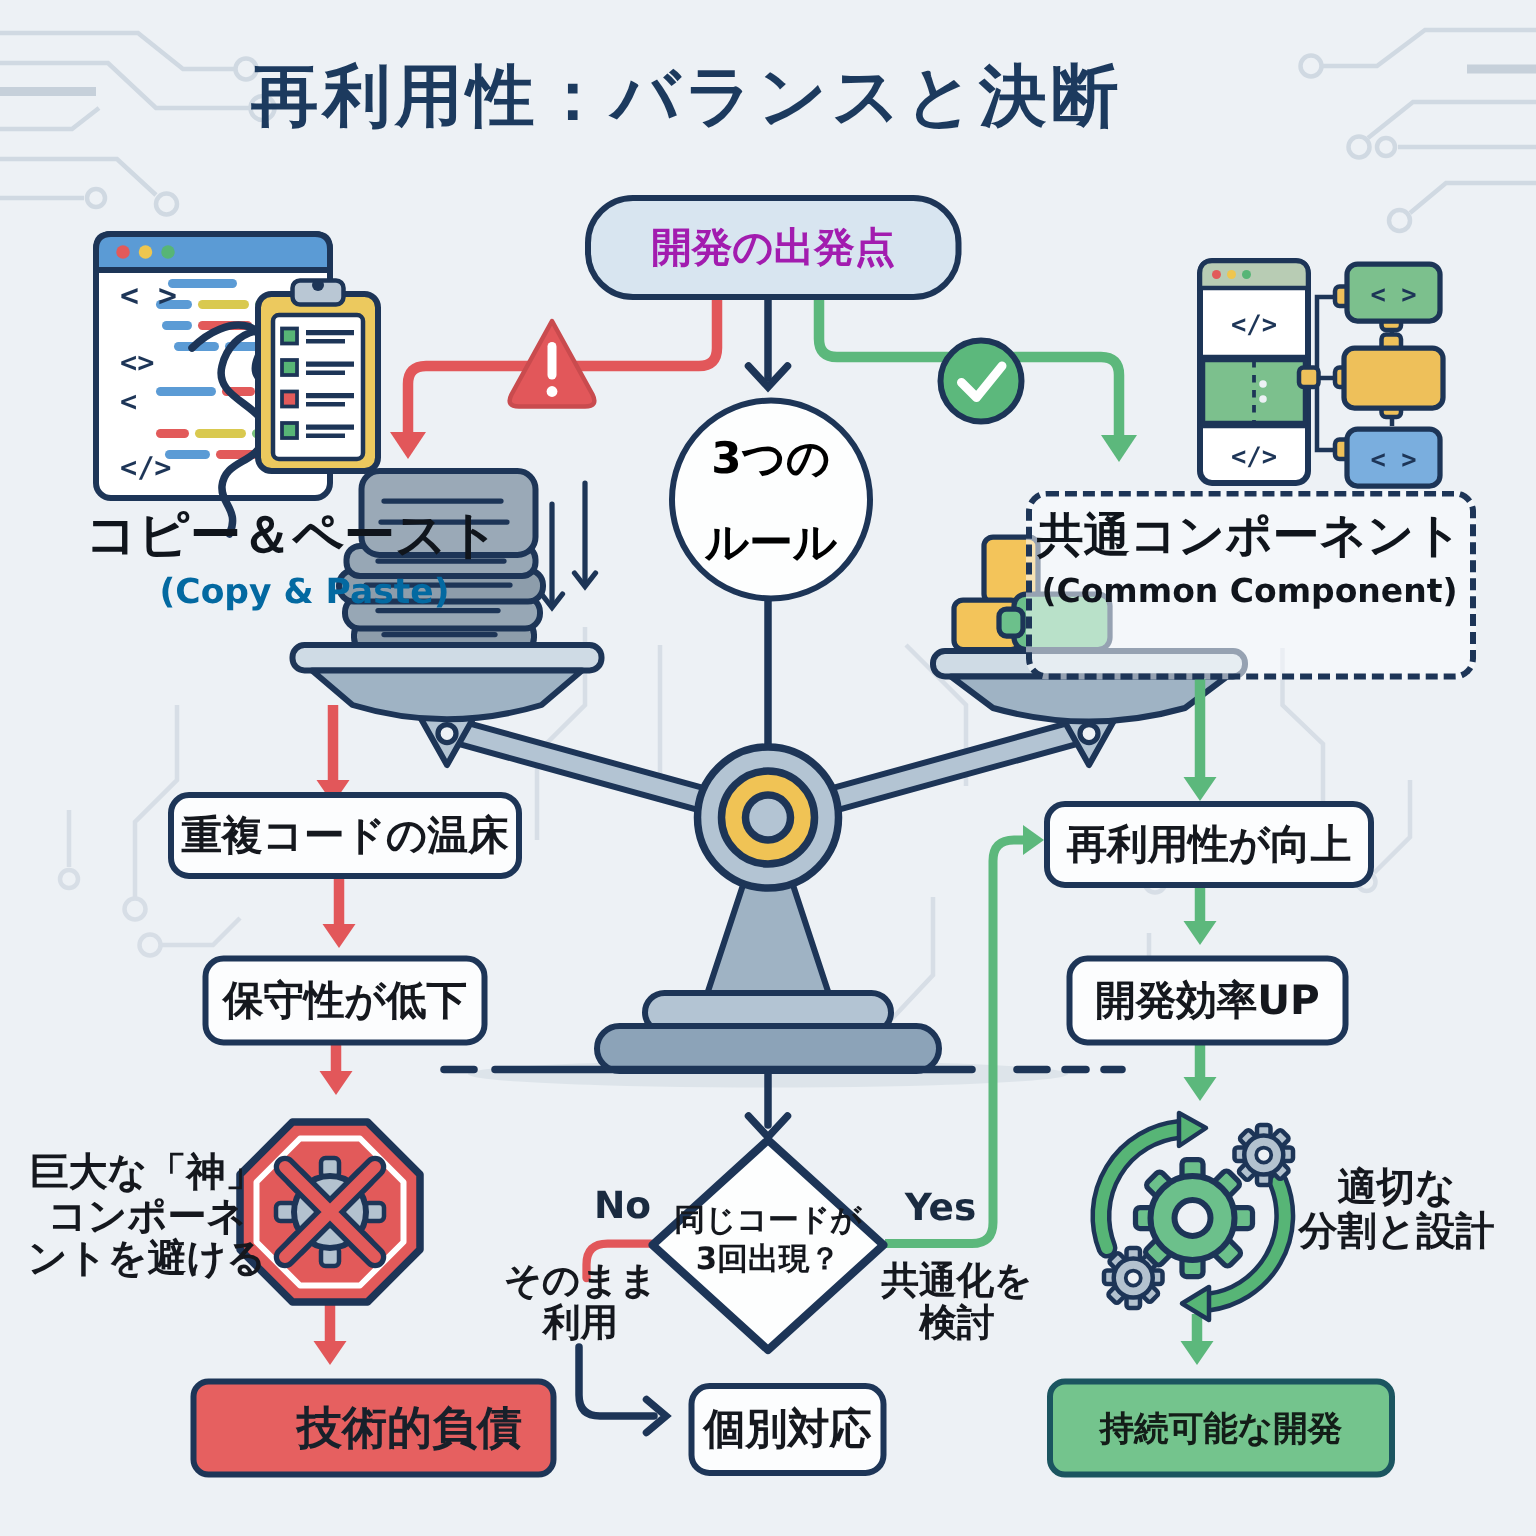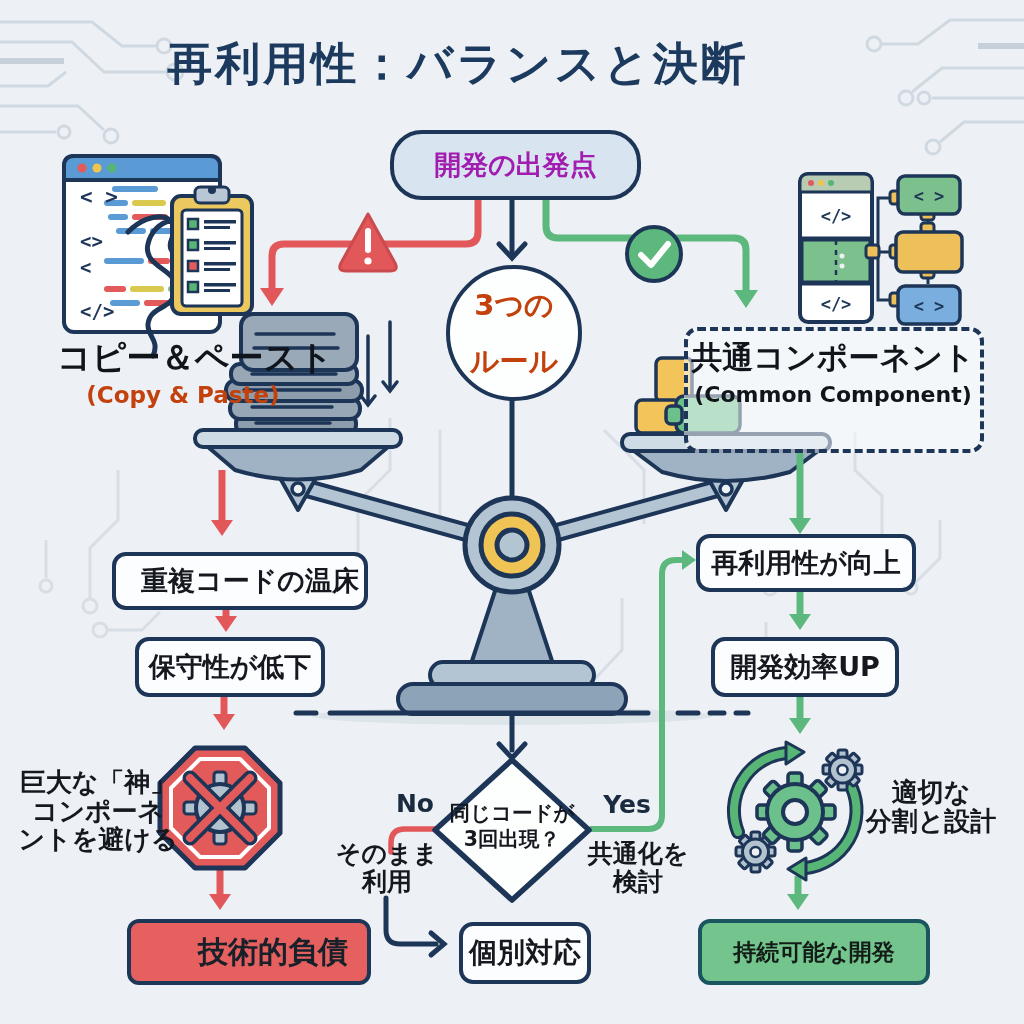--- a/index.html
+++ b/index.html
@@ -8,21 +8,21 @@
   #gfx{position:absolute;left:0;top:0;}
   .txt{position:absolute;font-weight:bold;color:#15181e;text-align:center;line-height:1.15;z-index:5;}
   .flowbox{position:absolute;display:flex;flex-direction:column;align-items:center;justify-content:center;
            background:#fcfdfe;border:4px solid #1d3557;border-radius:14px;font-weight:bold;color:#15181e;
            text-align:center;z-index:5;}
   .pill{position:absolute;left:390px;top:130px;width:243px;height:62px;border-radius:32px;background:#d8e5f0;
         border:4px solid #1d3557;display:flex;align-items:center;justify-content:center;
         font-size:27px;font-weight:bold;color:#a21caf;z-index:5;}
   .circle-node{position:absolute;left:446px;top:265px;width:128px;height:128px;border-radius:50%;
         background:#fdfefe;border:4.5px solid #1d3557;display:flex;flex-direction:column;align-items:center;
-        justify-content:center;font-size:29px;font-weight:bold;color:#c2410c;z-index:5;line-height:1.12;gap:24px;}
+        justify-content:center;font-size:29px;font-weight:bold;color:#000000;z-index:5;line-height:1.12;gap:24px;}
   .dashedbox{position:absolute;left:684px;top:327px;width:292px;height:118px;border:4px dashed #1d3557;
         border-radius:14px;background:rgba(250,252,253,.55);z-index:2;}
   .red-result{background:#e66060;padding-left:48px;}
   .green-result{background:#74c48d;border-color:#1b5560;}
   .title{position:absolute;left:0;top:34px;width:916px;text-align:center;font-size:45px;font-weight:bold;
          color:#1c3a5e;letter-spacing:3px;z-index:5;}
   .mono{font-family:"DejaVu Sans Mono","Liberation Mono",monospace;}
 </style>
 </head>
 <body>
@@ -369,27 +369,27 @@
   <div class="pill">
     <span>開発の出発点</span>
   </div>
 
   <div class="circle-node">
     <span>3つの</span>
     <span>ルール</span>
   </div>
 
   <div class="txt" style="left:40px;top:338px;width:310px;font-size:34px;color:#10151c;">コピー＆ペースト</div>
-  <div class="txt" style="left:28px;top:382px;width:310px;font-size:23px;color:#c2410c;">(Copy &amp; Paste)</div>
+  <div class="txt" style="left:48px;top:382px;width:310px;font-size:23px;color:#0369a1;">(Copy &amp; Paste)</div>
 
   <div class="dashedbox"></div>
   <div class="txt" style="left:688px;top:340px;width:290px;font-size:31px;color:#10151c;">共通コンポーネント</div>
   <div class="txt" style="left:688px;top:382px;width:290px;font-size:22px;color:#10151c;">(Common Component)</div>
 
-  <div class="flowbox" style="left:112px;top:552px;width:228px;height:50px;font-size:27px;padding-left:20px;">重複コードの温床</div>
+  <div class="flowbox" style="left:112px;top:528px;width:228px;height:50px;font-size:27px;">重複コードの温床</div>
   <div class="flowbox" style="left:135px;top:637px;width:182px;height:52px;font-size:27px;">保守性が低下</div>
   <div class="txt" style="left:17px;top:768px;width:162px;font-size:26px;line-height:1.1;">
     <span style="display:block">巨大な「神」</span>
     <span style="display:block">コンポーネ</span>
     <span style="display:block">ントを避ける</span>
   </div>
   <div class="flowbox red-result" style="left:127px;top:919px;width:188px;height:58px;font-size:30px;color:#18202a;border-radius:12px;">技術的負債</div>
 
   <div class="flowbox" style="left:696px;top:534px;width:212px;height:50px;font-size:27px;">再利用性が向上</div>
   <div class="flowbox" style="left:711px;top:637px;width:180px;height:52px;font-size:27px;">開発効率UP</div>

